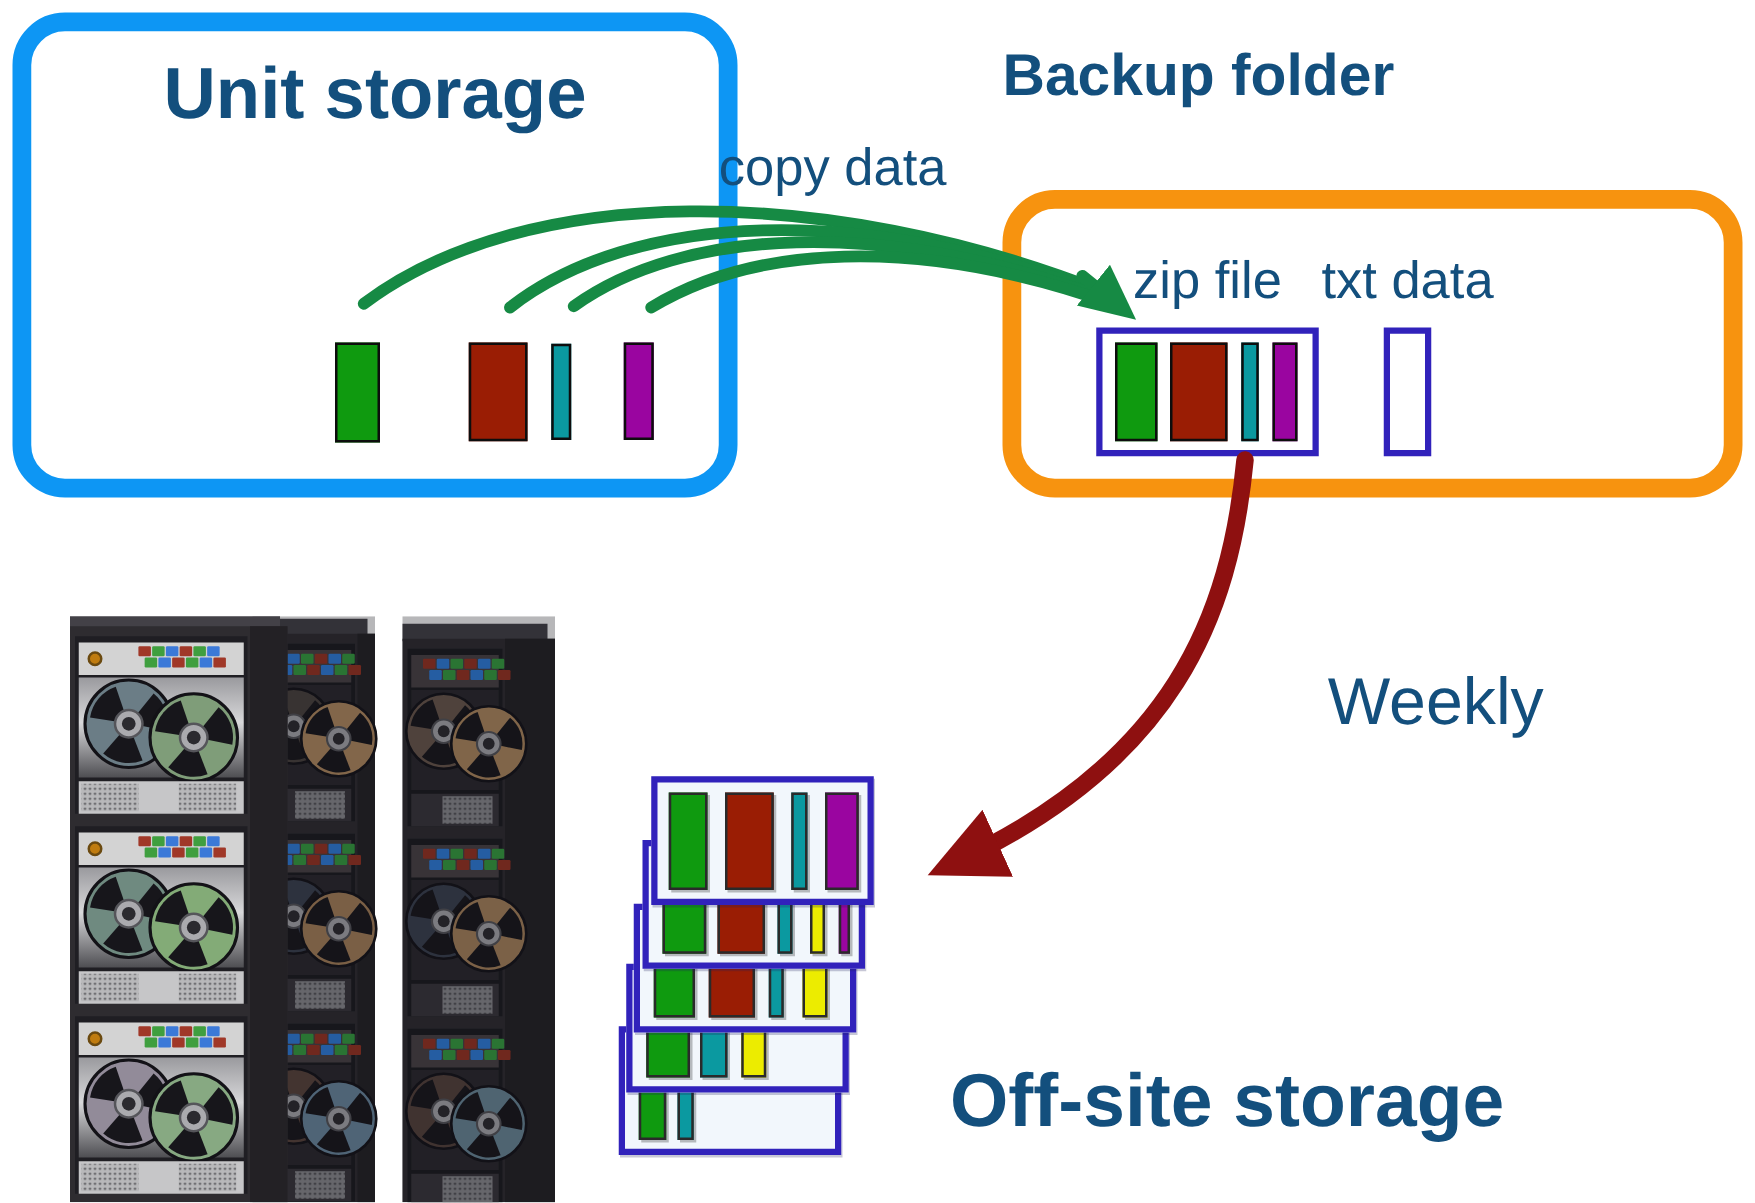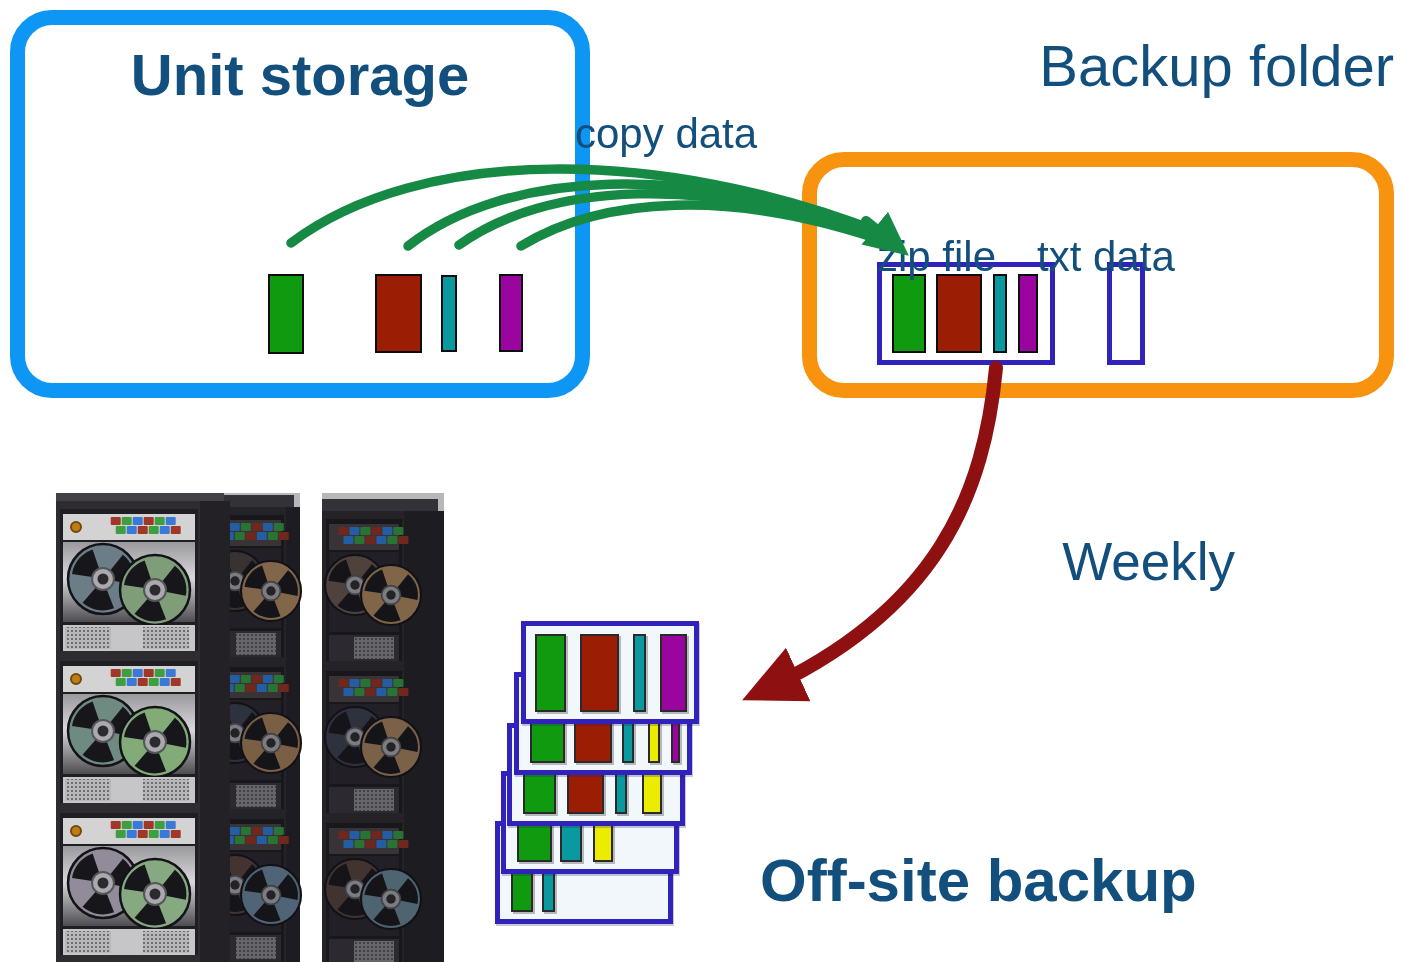--- a/index.html
+++ b/index.html
@@ -8,26 +8,26 @@
 
   .box{position:absolute;box-sizing:border-box;background:#fff;z-index:5;}
   .storage-box{left:10px;top:10px;width:580px;height:388px;
                border:15px solid var(--storage_box_border);border-radius:42px;padding-left:24px;}
   .backup-box{left:802px;top:152px;width:592px;height:246px;
               border:15px solid var(--backup_box_border);border-radius:42px;}
 
   .box-title{position:absolute;left:0;width:100%;text-align:center;font-weight:bold;
              font-size:58px;color:var(--navy_text);white-space:nowrap;}
   .storage-box .box-title{top:16px;}
-  .backup-title{position:absolute;left:802px;top:32px;width:592px;text-align:right;
-                font-weight:normal;font-size:58px;color:var(--navy_text);z-index:30;white-space:nowrap;}
+  .backup-title{position:absolute;left:802px;top:32px;width:592px;text-align:left;
+                font-weight:bold;font-size:47px;color:var(--navy_text);z-index:30;white-space:nowrap;}
 
   .copy-label{position:absolute;left:575px;top:110px;font-size:42px;color:var(--navy_text);z-index:30;}
-  .file-label{position:absolute;top:200px;width:178px;font-size:42px;
-              color:var(--navy_text);z-index:30;white-space:nowrap;margin-top:33px;}
+  .file-label{position:absolute;top:200px;width:178px;text-align:center;font-size:42px;
+              color:var(--navy_text);z-index:30;white-space:nowrap;}
   .zip-label{left:877px;}
   .txt-label{left:1037px;}
 
   .zip-box{position:absolute;left:877px;top:262px;width:168px;height:93px;
            border:5px solid var(--file_box_border);background:#fff;z-index:6;}
   .txt-box{position:absolute;left:1107px;top:262px;width:28px;height:93px;
            border:5px solid var(--file_box_border);background:#fff;z-index:6;}
 
   .weekly-label{position:absolute;left:915px;top:530px;width:320px;text-align:right;
                 font-size:53px;line-height:64px;color:var(--navy_text);z-index:30;}
@@ -59,21 +59,21 @@
 
   <div class="box backup-box"></div>
   <div class="backup-title">Backup folder</div>
 
   <div class="copy-label">copy data</div>
   <div class="file-label zip-label">zip file</div>
   <div class="file-label txt-label">txt data</div>
   <div class="weekly-label">
     <div>Weekly</div>
   </div>
-  <div class="offsite-label">Off-site backup</div>
+  <div class="offsite-label">Off-site storage</div>
 
   <div class="zip-box" id="zip-box">
       <div class="bar" style="left: 10px; top: 7px; width: 34px; height: 79px; background: rgb(15, 154, 15);"></div>
       <div class="bar" style="left: 54px; top: 7px; width: 46px; height: 79px; background: rgb(154, 29, 4);"></div>
       <div class="bar" style="left: 111px; top: 7px; width: 14px; height: 79px; background: rgb(11, 153, 160);"></div>
       <div class="bar" style="left: 136px; top: 7px; width: 20px; height: 79px; background: rgb(154, 5, 160);"></div>
     </div>
   <div class="txt-box"></div>
 
   <div id="gen-layer" style="position:absolute;inset:0;z-index:20;">

